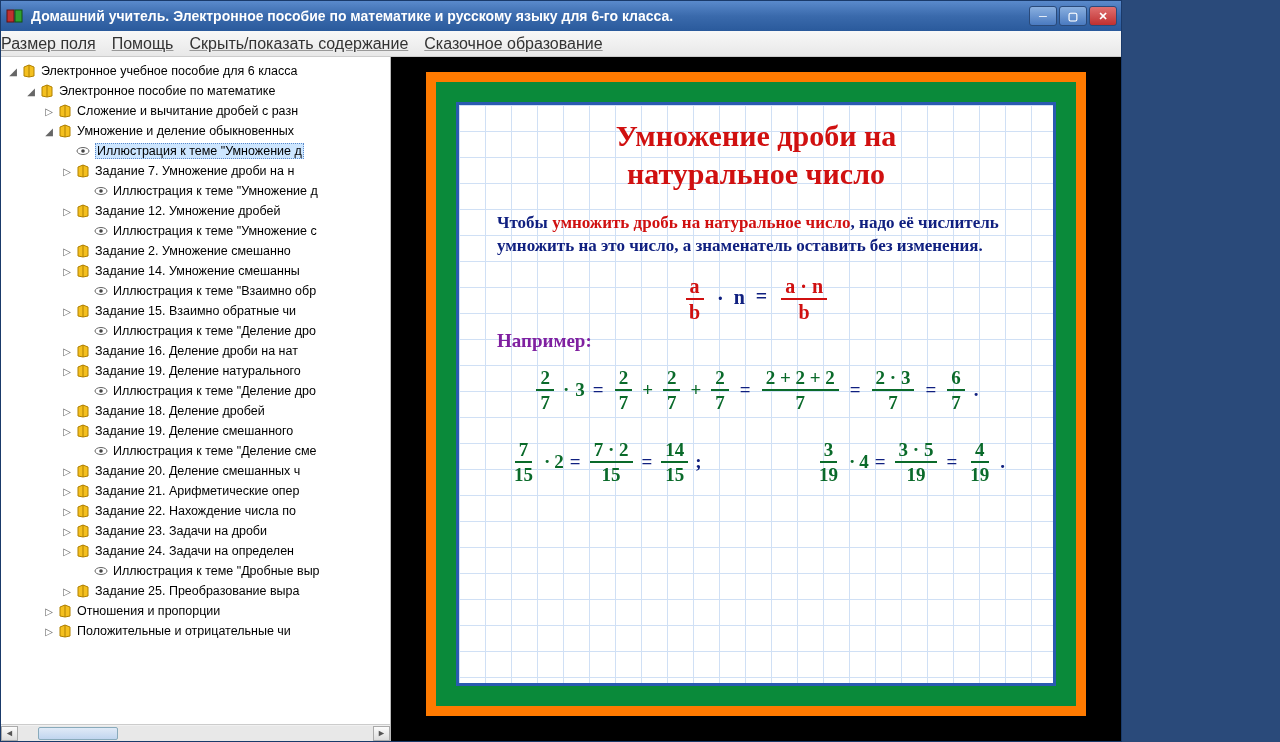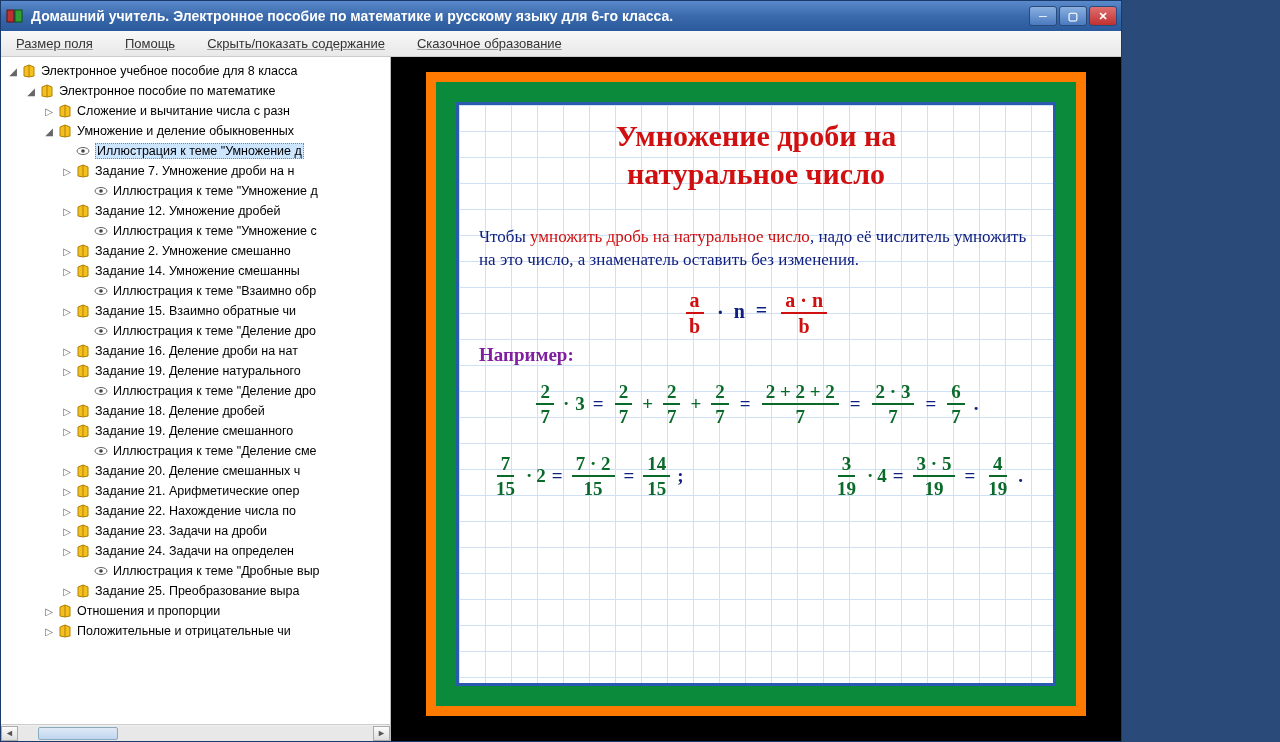--- a/index.html
+++ b/index.html
@@ -8,21 +8,21 @@
 .window { width: 1122px; height: 742px; display: flex; flex-direction: column; border: 1px solid #1a3a6a; background: #c4b5fd; }
 
 .titlebar { height: 30px; background: linear-gradient(#5a8acc, #3a6aac 50%, #2a5a9c); display: flex; align-items: center; padding: 0 4px; color: #fff; font-size: 14px; font-weight: bold; }
 .titlebar .app-icon { width: 20px; height: 20px; margin-right: 6px; display:inline-flex;align-items:center;justify-content:center;}
 .titlebar .title-text { flex: 1; white-space: nowrap; overflow: hidden; }
 .win-controls { display: flex; gap: 2px; }
 .win-btn { width: 28px; height: 20px; border: 1px solid #2a4a7a; border-radius: 3px; display: flex; align-items: center; justify-content: center; color: #fff; font-size: 11px; }
 .win-min,.win-max{ background: linear-gradient(#8ab0e0,#4a7ac0); }
 .win-close { background: linear-gradient(#e07070,#c03030); }
 
-.menubar { height: 26px; background: linear-gradient(#f8f8f8,#e8e8e8); border-bottom: 1px solid #ccc; display: flex; align-items: center; padding: 0 15px; gap: 32px; color: #333; font-size: 13px; }
+.menubar { height: 26px; background: linear-gradient(#f8f8f8,#e8e8e8); border-bottom: 1px solid #ccc; display: flex; align-items: center; padding: 0 0; gap: 16px; color: #333; font-size: 16px; }
 .menubar span { text-decoration: underline; text-decoration-color: #999; cursor: default; }
 
 .body-area { flex: 1; display: flex; background: #fff; min-height: 0; }
 
 .tree-panel { width: 390px; background: #fff; border-right: 1px solid #bbb; display: flex; flex-direction: column; min-height: 0; }
 .tree-scroll { flex: 1; overflow: hidden; padding: 4px 0 0 4px; }
 .tree-h-scroll { height: 17px; background: #f0f0f0; border-top: 1px solid #ccc; display: flex; align-items: center; }
 .sb-btn { width: 17px; height: 15px; background: linear-gradient(#fcfcfc,#ddd); border:1px solid #aaa; display:flex;align-items:center;justify-content:center;font-size:9px;color:#555;}
 .sb-track { flex:1; height:15px; background:#e8e8e8; position:relative;}
 .sb-thumb { position:absolute; left:20px; width:80px; height:13px; top:1px; background:linear-gradient(#e0eaf7,#c0d5ef); border:1px solid #8ab; border-radius:2px;}
@@ -44,24 +44,24 @@
   radial-gradient(1px 1px at 92% 88%, #faa, transparent),
   radial-gradient(1px 1px at 48% 12%, #fff, transparent),
   radial-gradient(1px 1px at 28% 92%, #8af, transparent),
   radial-gradient(1px 1px at 10% 50%, #fa8, transparent),
   radial-gradient(1px 1px at 95% 45%, #fff, transparent);
 }
 .slide-frame { position:absolute; left:35px; top:15px; right:35px; bottom:25px; background:#ff7a00; padding:10px; }
 .slide-inner { width:100%; height:100%; background:#0a8a3a; padding:20px; }
 .grid-card { width:100%; height:100%; background:#fff; border:3px solid #2a5ab0; position:relative;
   background-image: linear-gradient(#d0e0f5 1px, transparent 1px), linear-gradient(90deg, #d0e0f5 1px, transparent 1px);
-  background-size: 26px 26px; padding: 12px 20px 18px;
+  background-size: 26px 26px; padding: 12px 38px 18px;
 }
 .slide-title { color:#d01010; font-weight:bold; font-size:30px; text-align:center; line-height:1.25; font-family: Georgia, 'Times New Roman', serif;}
-.rule { font-family: Georgia,'Times New Roman', serif; font-size:17px; font-weight:normal; color:#102080; margin-top:34px; line-height:1.35;}
+.rule { font-family: Georgia,'Times New Roman', serif; font-size:17px; font-weight:bold; color:#102080; margin-top:20px; line-height:1.35;}
 .rule .hl { color:#d01010; }
 .formula-row { margin-top:18px; text-align:center; font-family: Georgia,'Times New Roman',serif; font-size:20px; font-weight:bold; color:#102080;}
 .example-label { color:#8020a0; font-family:Georgia,serif; font-weight:bold; font-size:19px; margin-top:8px;}
 .examples { margin-top:16px; }
 .ex-row { display:flex; align-items:center; font-family: Georgia,'Times New Roman',serif; font-size:19px; font-weight:bold; color:#0a6a2a; }
 .ex-row + .ex-row { margin-top:28px; }
 .ex-row .gap { flex:1; }
 
 .frac { display:inline-flex; flex-direction:column; align-items:center; vertical-align:middle; line-height:1; margin:0 3px;}
 .frac .num { border-bottom:2px solid currentColor; padding:0 4px 2px; }
@@ -103,41 +103,41 @@
     <div class="tree-panel">
       <div class="tree-scroll" id="tree">
           <div class="tree-item ind-0">
             <span class="toggler">◢</span>
             <span class="ticon">
               <svg width="14" height="14" viewBox="0 0 14 14">
                 <path class="book-yellow" d="M2 3 L7 1 L12 3 L12 12 L7 13 L2 12 Z"></path>
                 <line x1="7" y1="1" x2="7" y2="13" stroke="#b08000"></line>
               </svg>
             </span>
-            <span class="label">Электронное учебное пособие для 8 класса</span>
+            <span class="label">Электронное учебное пособие для 6 класса</span>
           </div>
           <div class="tree-item ind-1">
             <span class="toggler">◢</span>
             <span class="ticon">
               <svg width="14" height="14" viewBox="0 0 14 14">
                 <path class="book-yellow" d="M2 3 L7 1 L12 3 L12 12 L7 13 L2 12 Z"></path>
                 <line x1="7" y1="1" x2="7" y2="13" stroke="#b08000"></line>
               </svg>
             </span>
             <span class="label">Электронное пособие по математике</span>
           </div>
           <div class="tree-item ind-2">
             <span class="toggler">▷</span>
             <span class="ticon">
               <svg width="14" height="14" viewBox="0 0 14 14">
                 <path class="book-yellow" d="M2 3 L7 1 L12 3 L12 12 L7 13 L2 12 Z"></path>
                 <line x1="7" y1="1" x2="7" y2="13" stroke="#b08000"></line>
               </svg>
             </span>
-            <span class="label">Сложение и вычитание числа с разн</span>
+            <span class="label">Сложение и вычитание дробей с разн</span>
           </div>
           <div class="tree-item ind-2">
             <span class="toggler">◢</span>
             <span class="ticon">
               <svg width="14" height="14" viewBox="0 0 14 14">
                 <path class="book-yellow" d="M2 3 L7 1 L12 3 L12 12 L7 13 L2 12 Z"></path>
                 <line x1="7" y1="1" x2="7" y2="13" stroke="#b08000"></line>
               </svg>
             </span>
             <span class="label">Умножение и деление обыкновенных </span>

